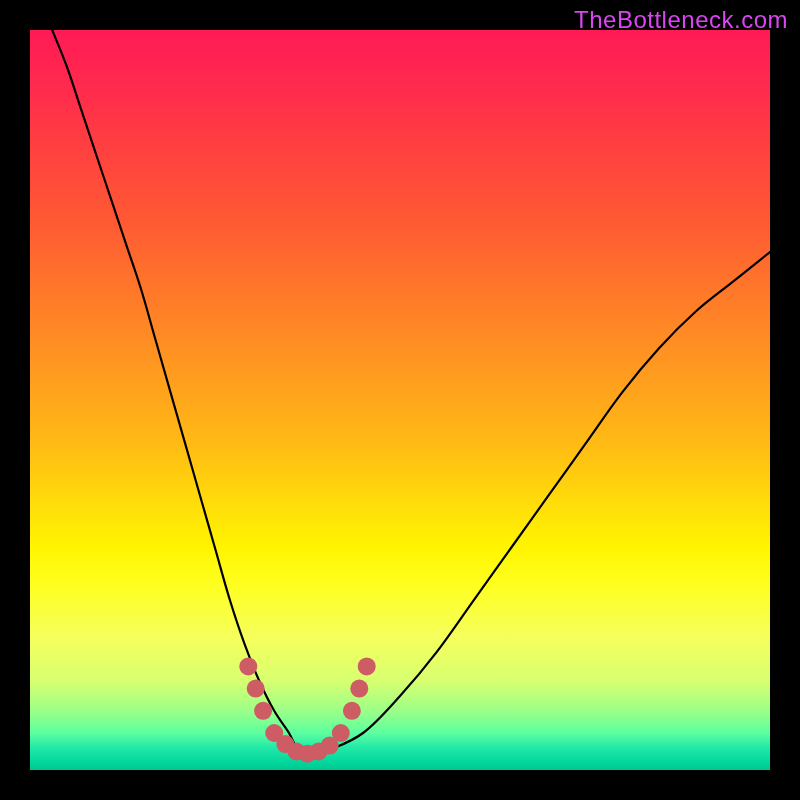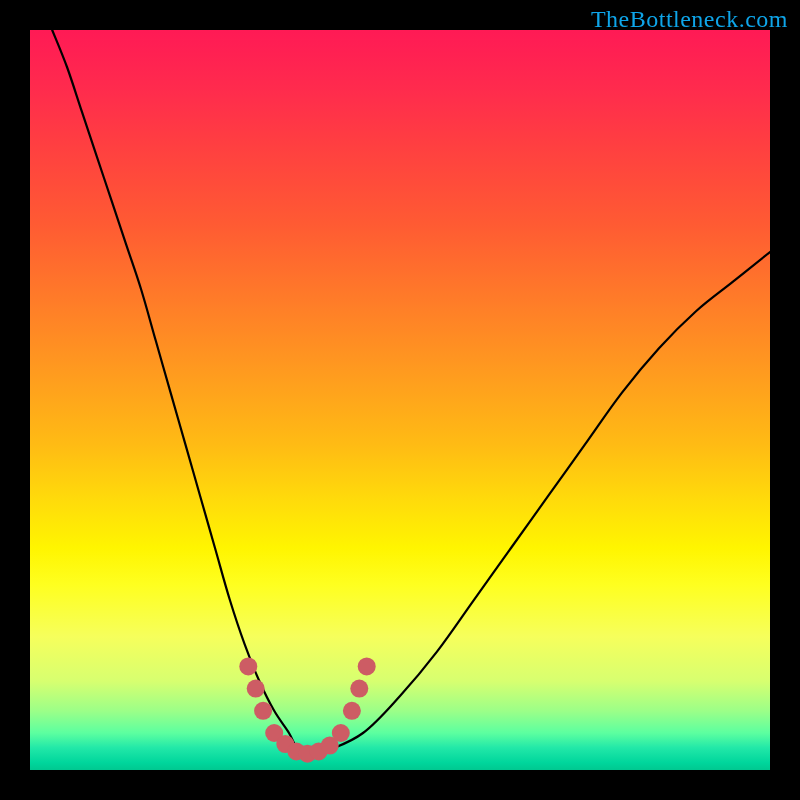--- a/index.html
+++ b/index.html
@@ -37,24 +37,24 @@
   }
   .plot-svg {
     position: absolute;
     left: 0; top: 0;
     width: 740px; height: 740px;
   }
   .watermark {
     position: absolute;
     top: 6px;
     right: 12px;
-    font-family: Liberation Serif, serif;
+    font-family: Liberation Sans, sans-serif;
     font-size: 24px;
     font-weight: 500;
-    color: #0ea5e9;
+    color: #d946ef;
     letter-spacing: 0.5px;
   }
 </style>
 </head>
 <body>
 
 <div class="frame">
   <div class="plot-area">
     <svg class="plot-svg" viewBox="0 0 740 740" preserveAspectRatio="none">
       <path id="curve-path" fill="none" stroke-width="2.2" stroke-linecap="round" stroke-linejoin="round" d="M 22.20 0.00 C 24.86 6.66, 31.67 22.35, 37.00 37.00 C 42.33 51.65, 46.47 65.42, 51.80 81.40 C 57.13 97.38, 61.27 109.82, 66.60 125.80 C 71.93 141.78, 76.07 154.22, 81.40 170.20 C 86.73 186.18, 90.87 198.62, 96.20 214.60 C 101.53 230.58, 105.67 241.68, 111.00 259.00 C 116.33 276.32, 120.47 292.15, 125.80 310.80 C 131.13 329.45, 135.27 343.95, 140.60 362.60 C 145.93 381.25, 150.07 395.75, 155.40 414.40 C 160.73 433.05, 164.87 447.55, 170.20 466.20 C 175.53 484.85, 179.67 499.35, 185.00 518.00 C 190.33 536.65, 194.47 552.48, 199.80 569.80 C 205.13 587.12, 209.27 599.55, 214.60 614.20 C 219.93 628.85, 224.07 639.21, 229.40 651.20 C 234.73 663.19, 238.87 671.48, 244.20 680.80 C 249.53 690.12, 255.00 696.34, 259.00 703.00 C 263.00 709.66, 263.74 713.80, 266.40 717.80 C 269.06 721.80, 271.14 723.20, 273.80 725.20 C 276.46 727.20, 277.20 729.57, 281.20 728.90 C 285.20 728.23, 286.68 726.16, 296.00 721.50 C 305.32 716.84, 319.68 712.99, 333.00 703.00 C 346.32 693.01, 356.68 680.65, 370.00 666.00 C 383.32 651.35, 393.68 638.92, 407.00 621.60 C 420.32 604.28, 430.68 588.45, 444.00 569.80 C 457.32 551.15, 467.68 536.65, 481.00 518.00 C 494.32 499.35, 504.68 484.85, 518.00 466.20 C 531.32 447.55, 541.68 433.05, 555.00 414.40 C 568.32 395.75, 578.68 379.92, 592.00 362.60 C 605.32 345.28, 615.68 332.85, 629.00 318.20 C 642.32 303.55, 652.68 293.19, 666.00 281.20 C 679.32 269.21, 689.68 262.26, 703.00 251.60 C 716.32 240.94, 733.34 227.33, 740.00 222.00" stroke="#000000"></path>

